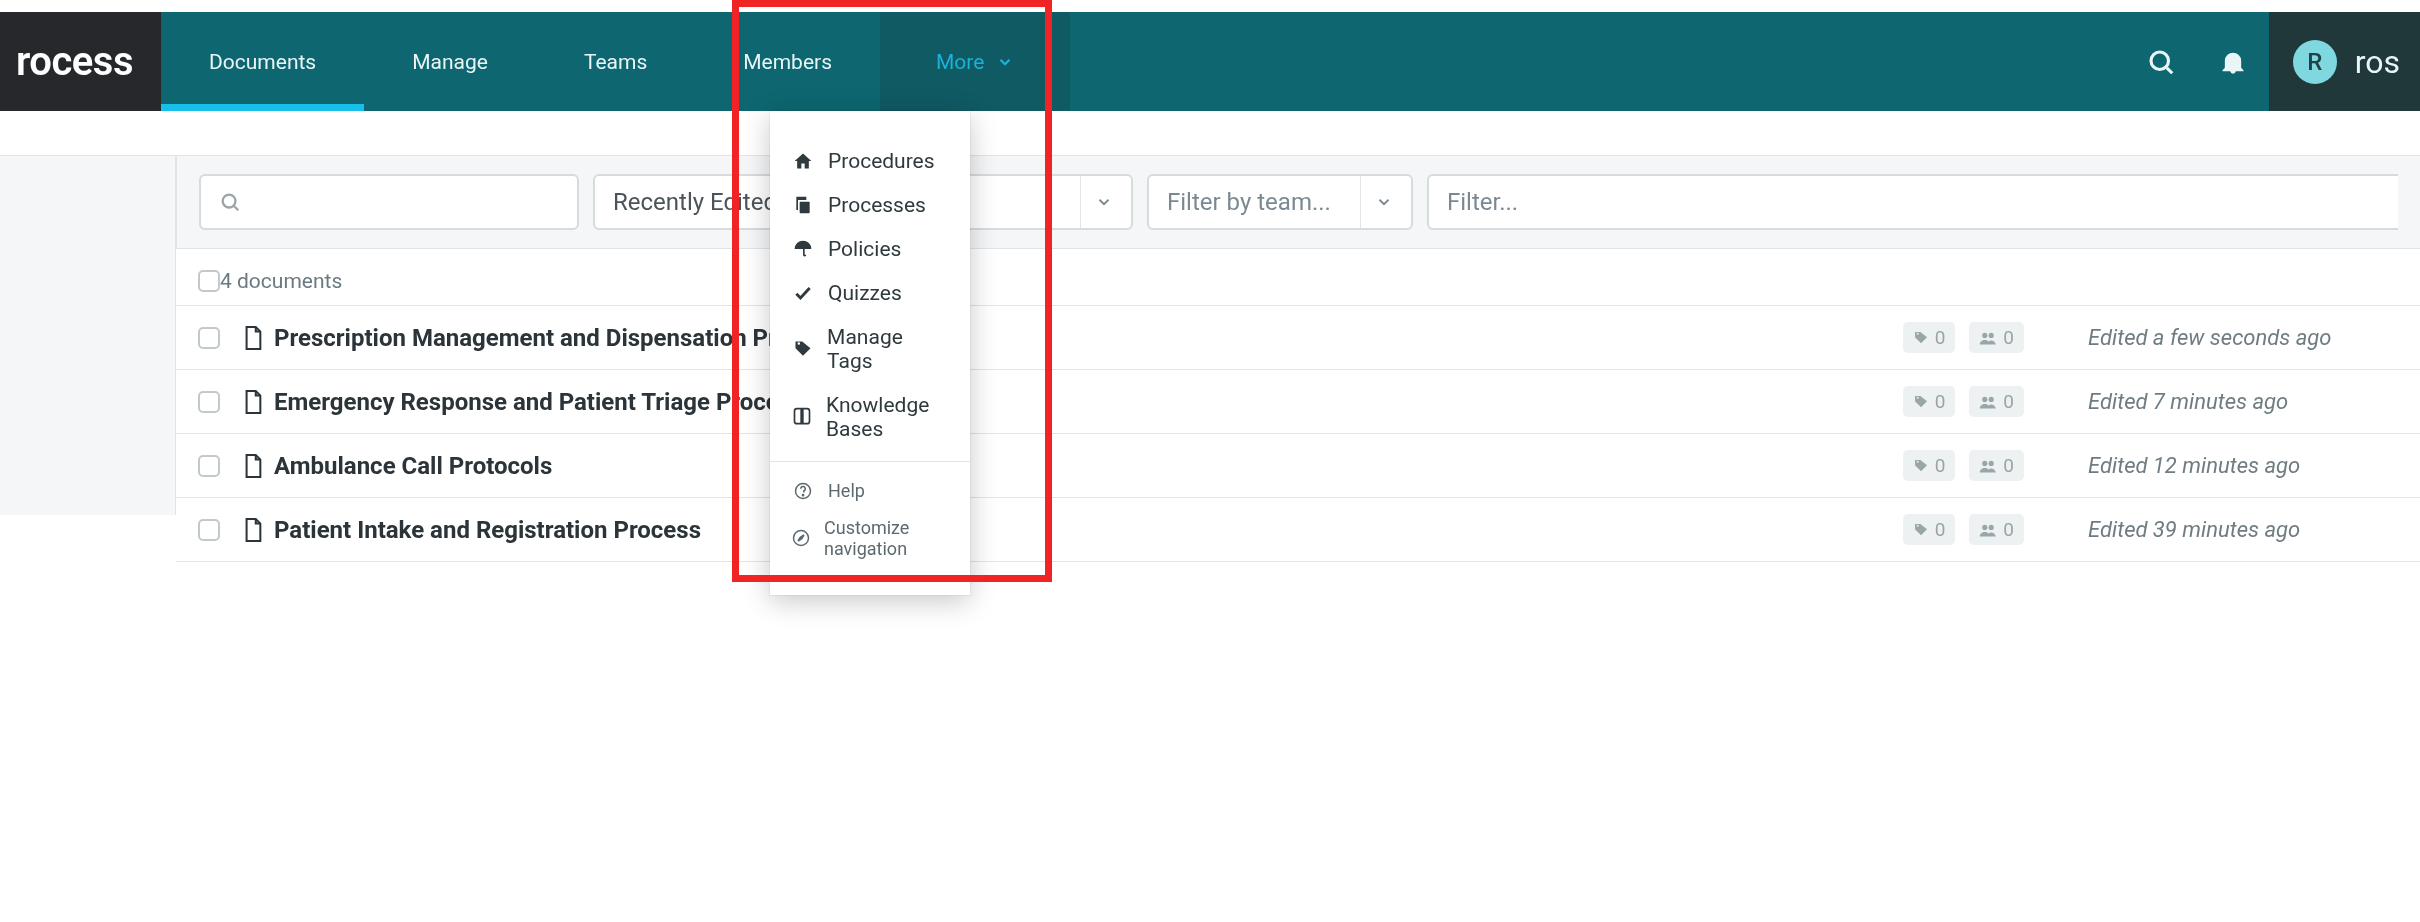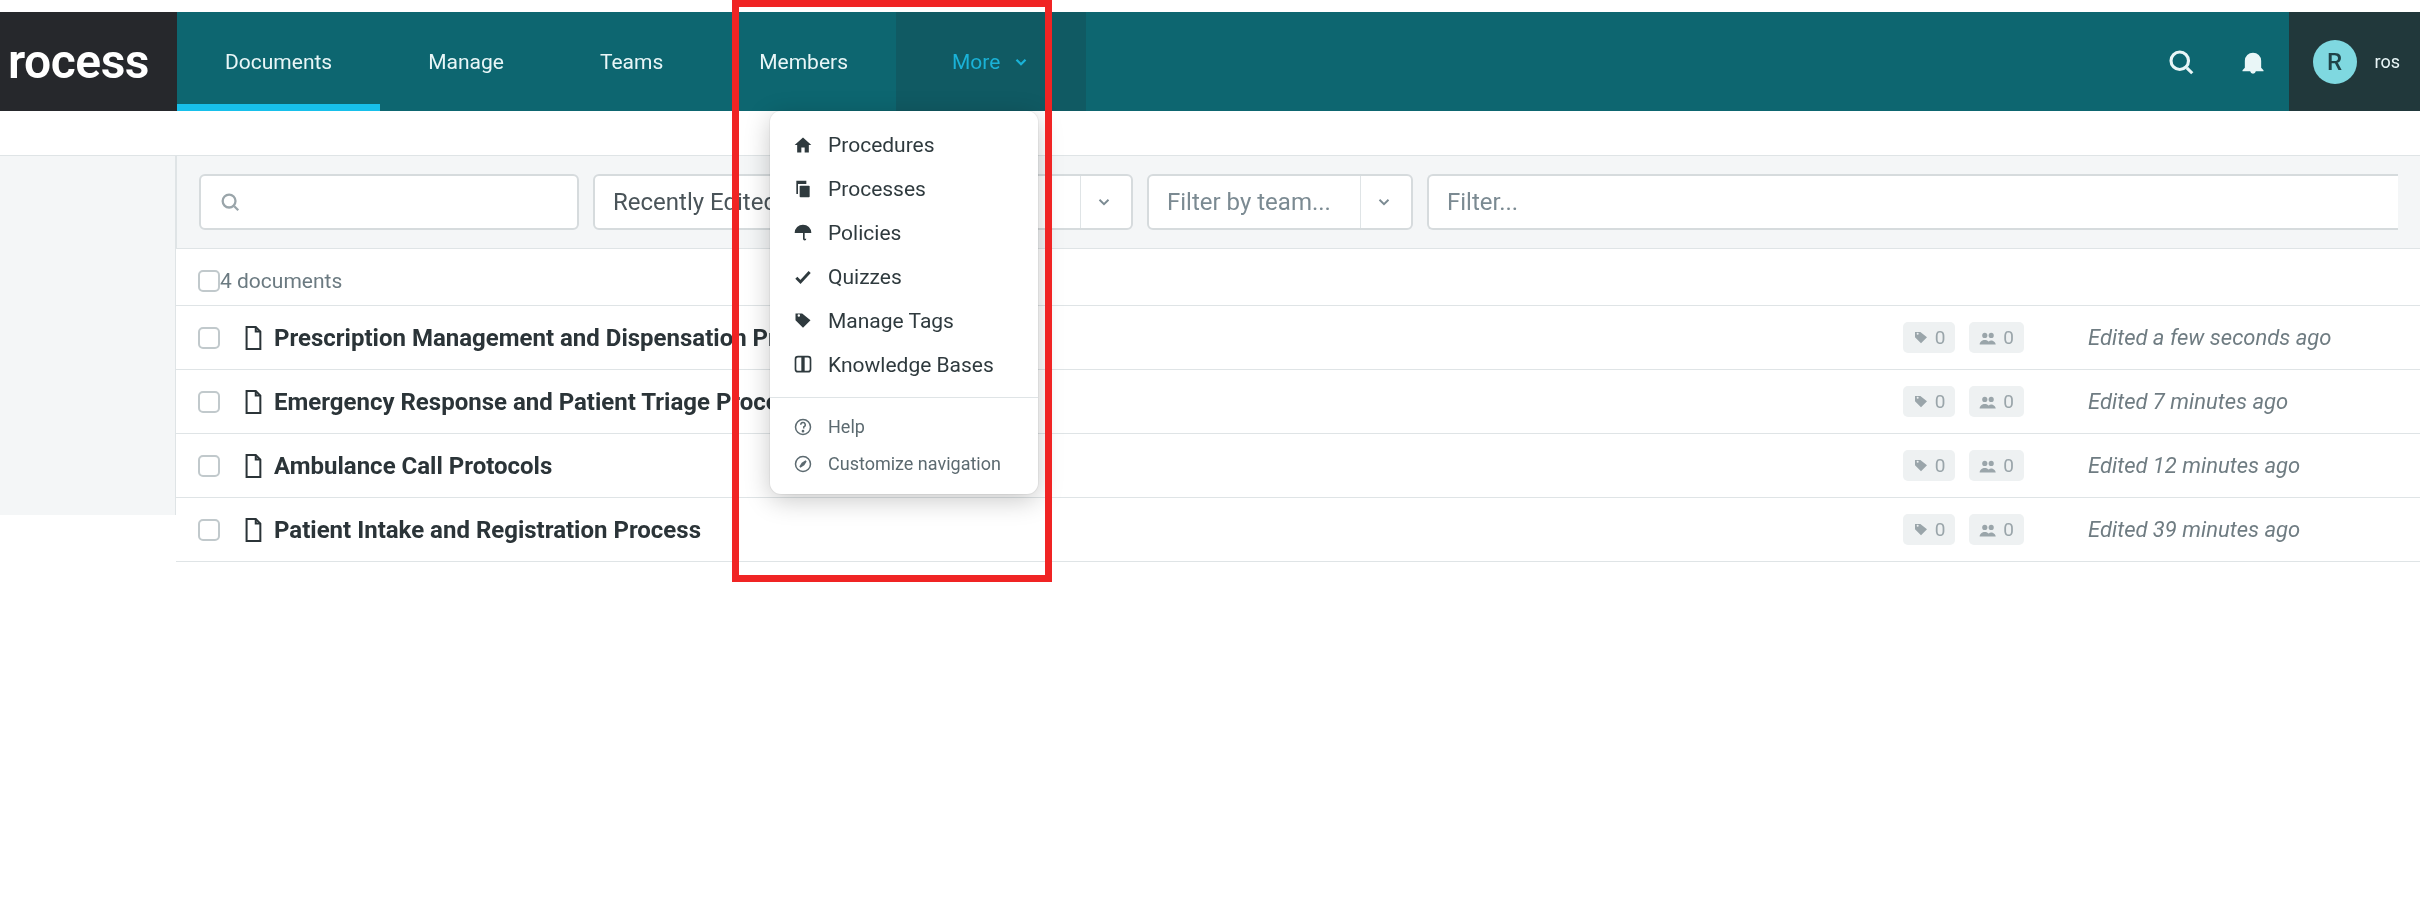--- a/index.html
+++ b/index.html
@@ -34,27 +34,27 @@
     display: flex;
     align-items: stretch;
     height: 99px;
     margin-top: 12px;
     position: relative;
     z-index: 5;
   }
   .brand {
     background: var(--dark);
     color: #fff;
-    font-size: 48px;
+    font-size: 40px;
     font-weight: 600;
     letter-spacing: -0.5px;
     display: flex;
     align-items: center;
     padding-right: 28px;
-    padding-left: 8px;
+    padding-left: 16px;
   }
   .navbar {
     flex: 1;
     background: var(--teal);
     display: flex;
     align-items: stretch;
   }
   .nav-item {
     display: flex;
     align-items: center;
@@ -104,32 +104,32 @@
     cursor: pointer;
   }
   .avatar {
     width: 44px; height: 44px;
     border-radius: 50%;
     background: #7fd8e0;
     color: #1f4247;
     display: flex; align-items: center; justify-content: center;
     font-size: 24px; font-weight: 500;
   }
-  .user-name { font-size: 18px; }
+  .user-name { font-size: 32px; }
 
   
   .more-dropdown {
     position: absolute;
     top: 111px;
     left: 770px;
-    width: 268px;
+    width: 200px;
     background: #fff;
-    border-radius: 11px;
+    border-radius: 0;
     box-shadow: 0 6px 26px rgba(0,0,0,0.22), 0 0 0 1px rgba(0,0,0,0.04);
-    padding: 12px 0;
+    padding: 28px 0;
     z-index: 10;
     font-size: 21px;
   }
   .dd-item {
     display: flex;
     align-items: center;
     gap: 14px;
     padding: 10px 22px;
     color: #2f3a3e;
     cursor: pointer;

